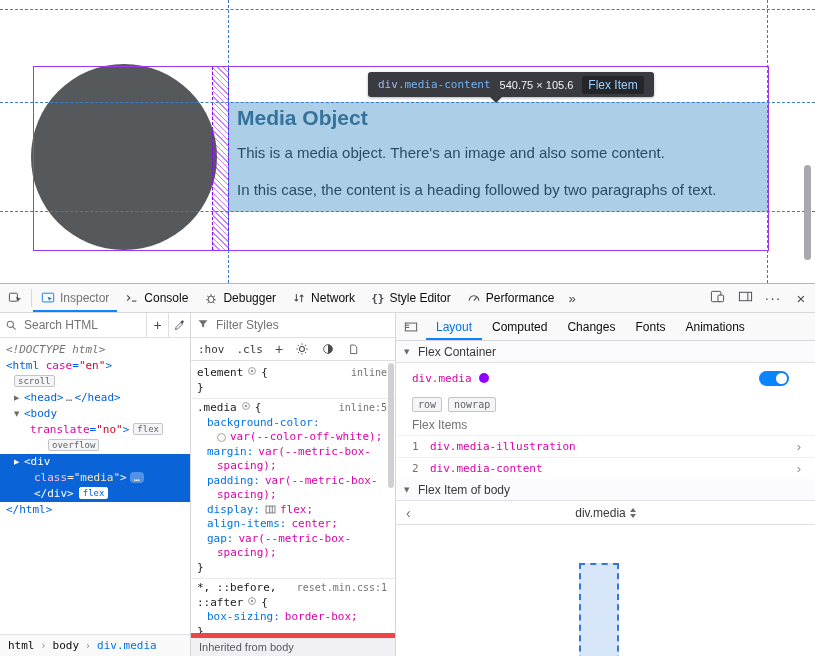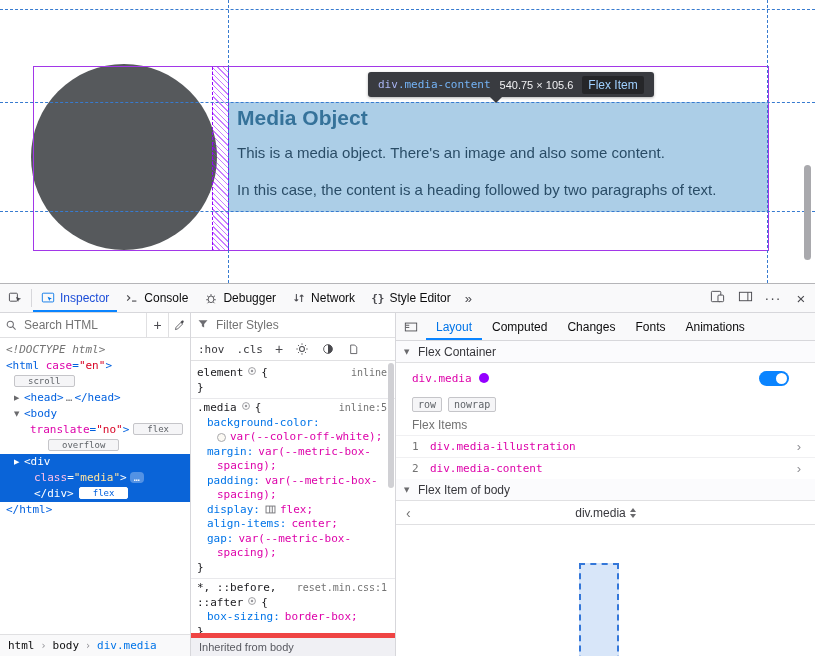--- a/index.html
+++ b/index.html
@@ -33,21 +33,21 @@
   .page-scrollbar{position:absolute;right:4px;top:165px;width:7px;height:95px;border-radius:4px;background:#a9a9ad;z-index:8;}
 
   
   #devtools{position:absolute;left:0;top:283px;width:815px;height:373px;background:#fff;border-top:1px solid #b5b5b8;
     color:#0c0c0d;font-size:12px;display:flex;flex-direction:column;}
   .dt-toolbar{height:29px;flex:0 0 29px;display:flex;align-items:stretch;background:#f9f9fa;border-bottom:1px solid #d7d7db;}
   .tool-btn{width:30px;display:flex;align-items:center;justify-content:center;color:#4a4a4f;}
   .vsep{width:1px;background:#d7d7db;margin:5px 1px;}
   .dt-tab{display:flex;align-items:center;gap:5px;padding:0 8px;color:#0c0c0d;cursor:default;}
   .dt-tab .ticon{display:inline-flex;color:#4a4a4f;}
-  .dt-tab.active{color:#1d4ed8;box-shadow:inset 0 -2px 0 #0a84ff;}
+  .dt-tab.active{color:#737373;box-shadow:inset 0 -2px 0 #0a84ff;}
   .dt-tab.active .ticon{color:#0074e8;}
   .braces{font:600 11px "DejaVu Sans Mono",monospace;}
   .chevdbl{font-size:13px;color:#4a4a4f;padding:0 6px;display:flex;align-items:center;}
   .flexsp{flex:1;}
   .rbtn{width:28px;display:flex;align-items:center;justify-content:center;color:#4a4a4f;}
   .rbtn.txt{font-size:14px;letter-spacing:1px;}
   .rbtn.close{font-size:15px;}
 
   .panels{flex:1;display:flex;min-height:0;}
   
@@ -58,21 +58,21 @@
   .search-row input::placeholder{color:#737373;}
   .mini-btn{width:22px;height:100%;display:flex;align-items:center;justify-content:center;border-left:1px solid #e0e0e2;color:#4a4a4f;font-size:14px;}
   .tree{flex:1;overflow:hidden;font-family:"DejaVu Sans Mono",monospace;font-size:11px;padding-top:4px;}
   .tl{height:16px;line-height:16px;white-space:nowrap;}
   .lv0{padding-left:6px}.lv1{padding-left:14px}.lv2{padding-left:30px}
   .slv1{padding-left:14px}.slv2{padding-left:34px}
   .doctype{color:#737373;font-style:italic;}
   .tag{color:#0060df}.attr{color:#dd00a9}.val{color:#d70022}.pun{color:#0060df}
   .twisty{display:inline-block;width:10px;font-size:7px;color:#6a6a6d;vertical-align:1px;font-family:"DejaVu Sans",sans-serif;}
   .badge{display:inline-block;font:9px "DejaVu Sans Mono",monospace;color:#5f6368;border:1px solid #c5c5c9;background:#f5f5f7;
-    border-radius:2px;padding:0 13px;height:12px;line-height:11px;vertical-align:1px;margin-left:4px;}
+    border-radius:2px;padding:0 3px;height:12px;line-height:11px;vertical-align:1px;margin-left:4px;}
   .ell{color:#77797c;margin:0 2px;}
   .selblock{background:#0a64d8;}
   .selblock .wtag,.selblock .wpun{color:#fff;}
   .selblock .wattr{color:#ffc0e8;}
   .selblock .wval{color:#ffe3a1;}
   .selblock .twisty{color:#fff;}
   .pill{background:rgba(255,255,255,.3);color:#fff;border-radius:4px;padding:0 4px;margin-left:3px;font-size:10px;}
   .badge.activeb{background:#fff;color:#0060df;border-color:#fff;margin-left:5px;}
   .crumbs{height:22px;flex:0 0 22px;border-top:1px solid #e0e0e2;background:#f9f9fa;display:flex;align-items:center;
     padding:0 8px;gap:6px;font-family:"DejaVu Sans Mono",monospace;font-size:11px;color:#0c0c0d;}
@@ -206,20 +206,29 @@
               <path d="M5 3.5v8M5 11.5L3 9.5M5 11.5l2-2" fill="none" stroke="currentColor" stroke-width="1.2"></path>
               <path d="M11 12.5v-8M11 4.5L9 6.5M11 4.5l2 2" fill="none" stroke="currentColor" stroke-width="1.2"></path>
             </svg>
           </span>
         <span>Network</span>
       </div>
       <div class="dt-tab">
         <span class="ticon braces">{}</span>
         <span>Style Editor</span>
       </div>
+      <div class="dt-tab">
+        <span class="ticon">
+            <svg width="14" height="14" viewBox="0 0 16 16">
+              <path d="M2.5 11a5.5 5.5 0 1 1 11 0" fill="none" stroke="currentColor" stroke-width="1.2"></path>
+              <line x1="8" y1="11" x2="11" y2="7" stroke="currentColor" stroke-width="1.2"></line>
+            </svg>
+          </span>
+        <span>Performance</span>
+      </div>
       <div class="chevdbl">
           <span>»</span>
         </div>
       <div class="flexsp"></div>
       <div class="rbtn">
         <span><svg width="15" height="15" viewBox="0 0 16 16">
               <rect x="1.5" y="2.5" width="10" height="11" rx="1" fill="none" stroke="currentColor"></rect>
               <rect x="8.5" y="6.5" width="6" height="7" rx="1" fill="#f9f9fa" stroke="currentColor"></rect>
             </svg></span>
       </div>

